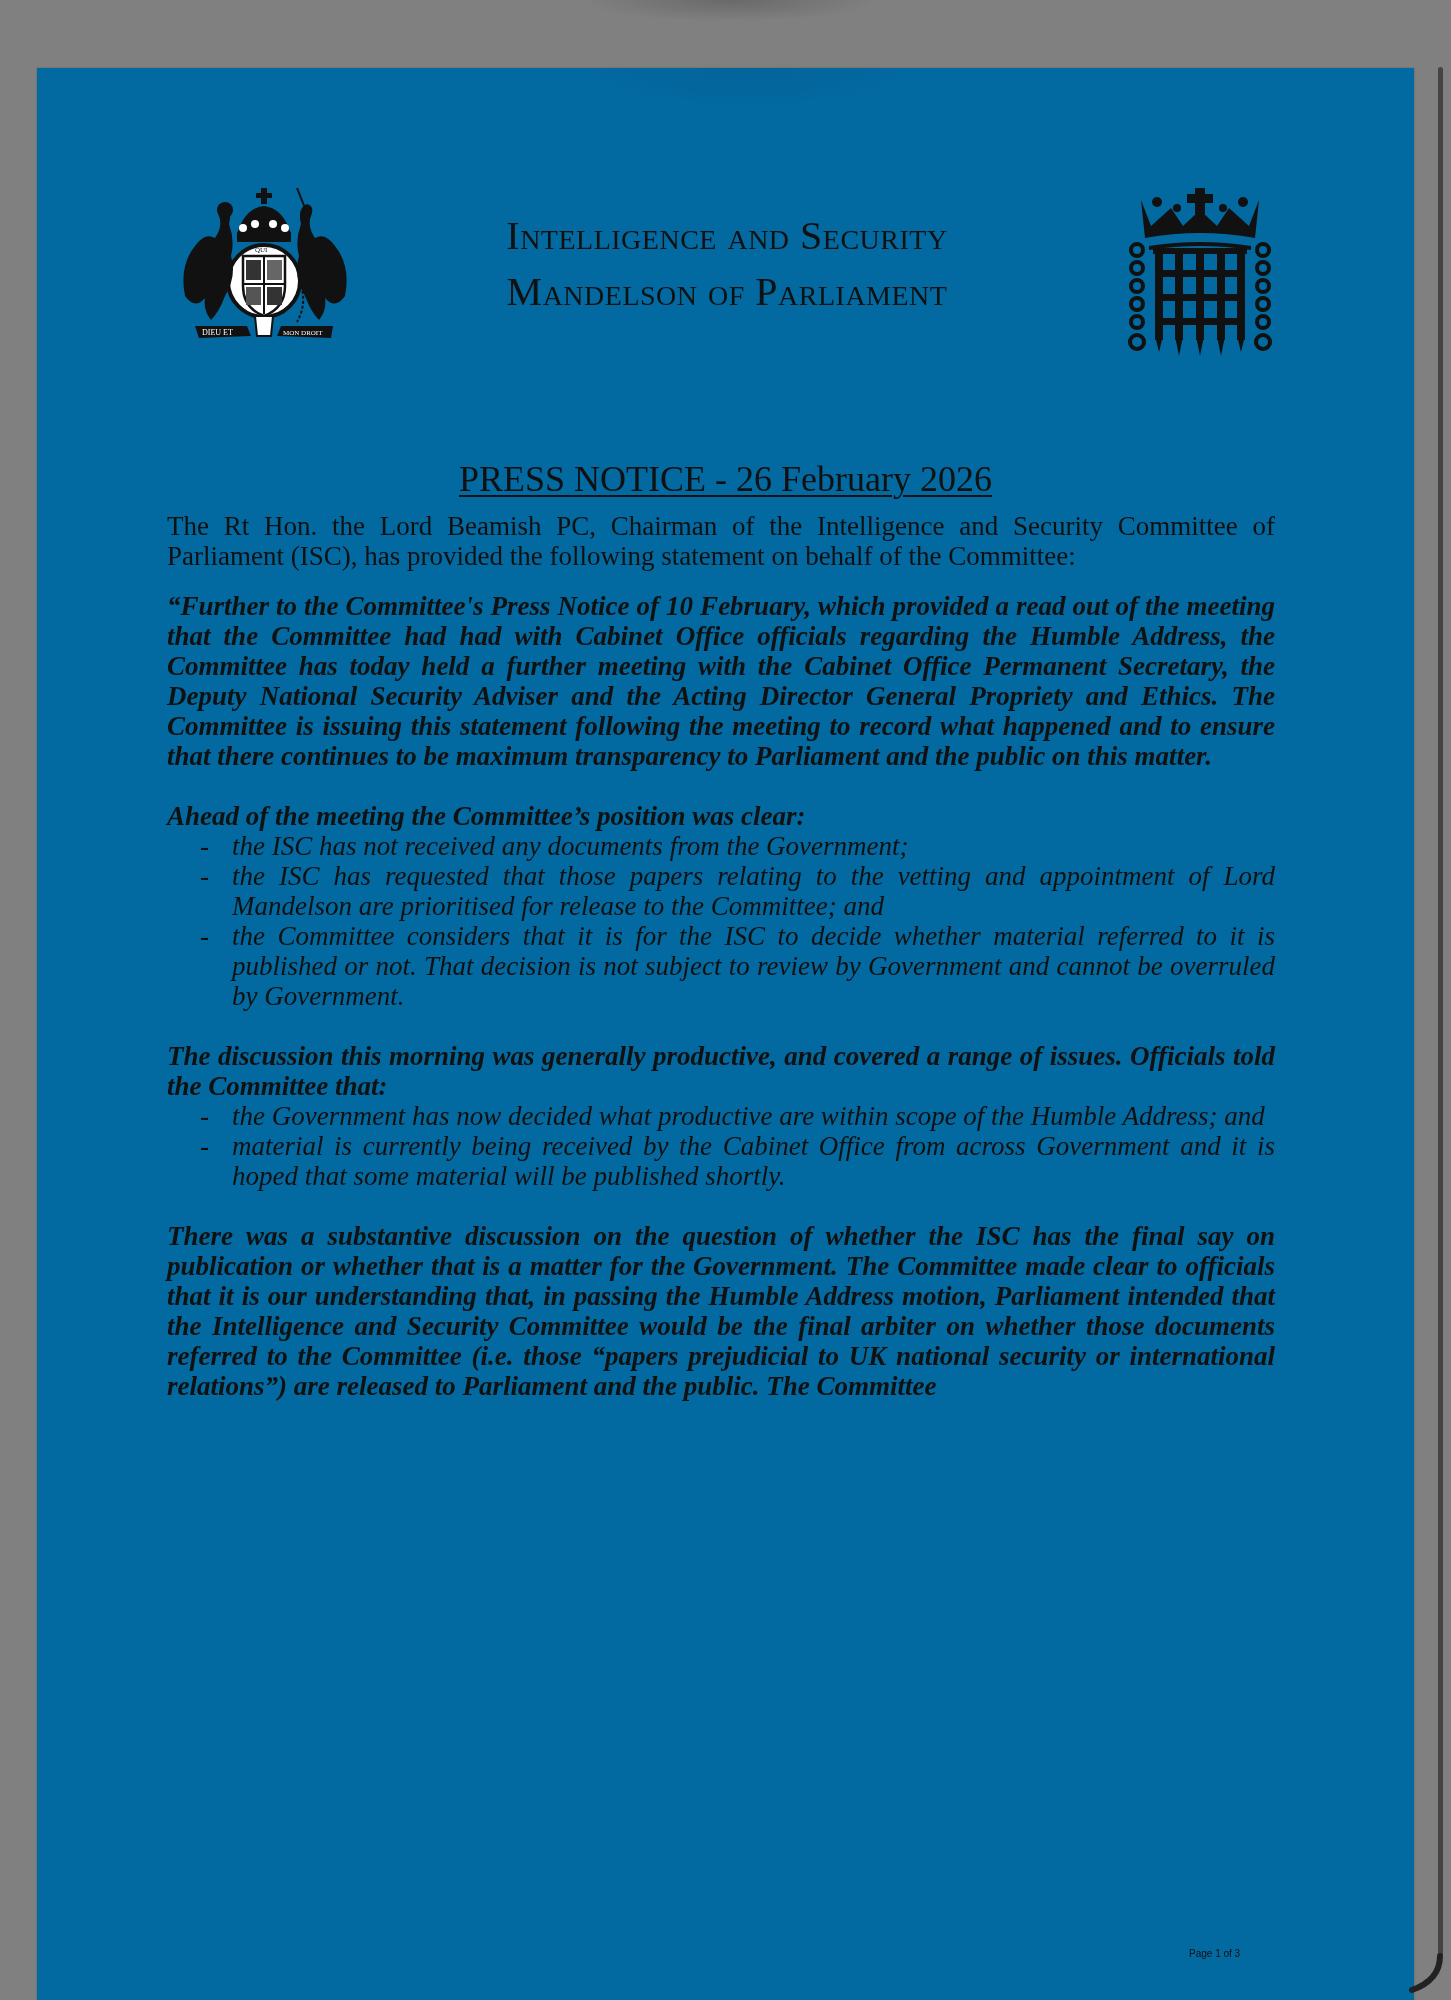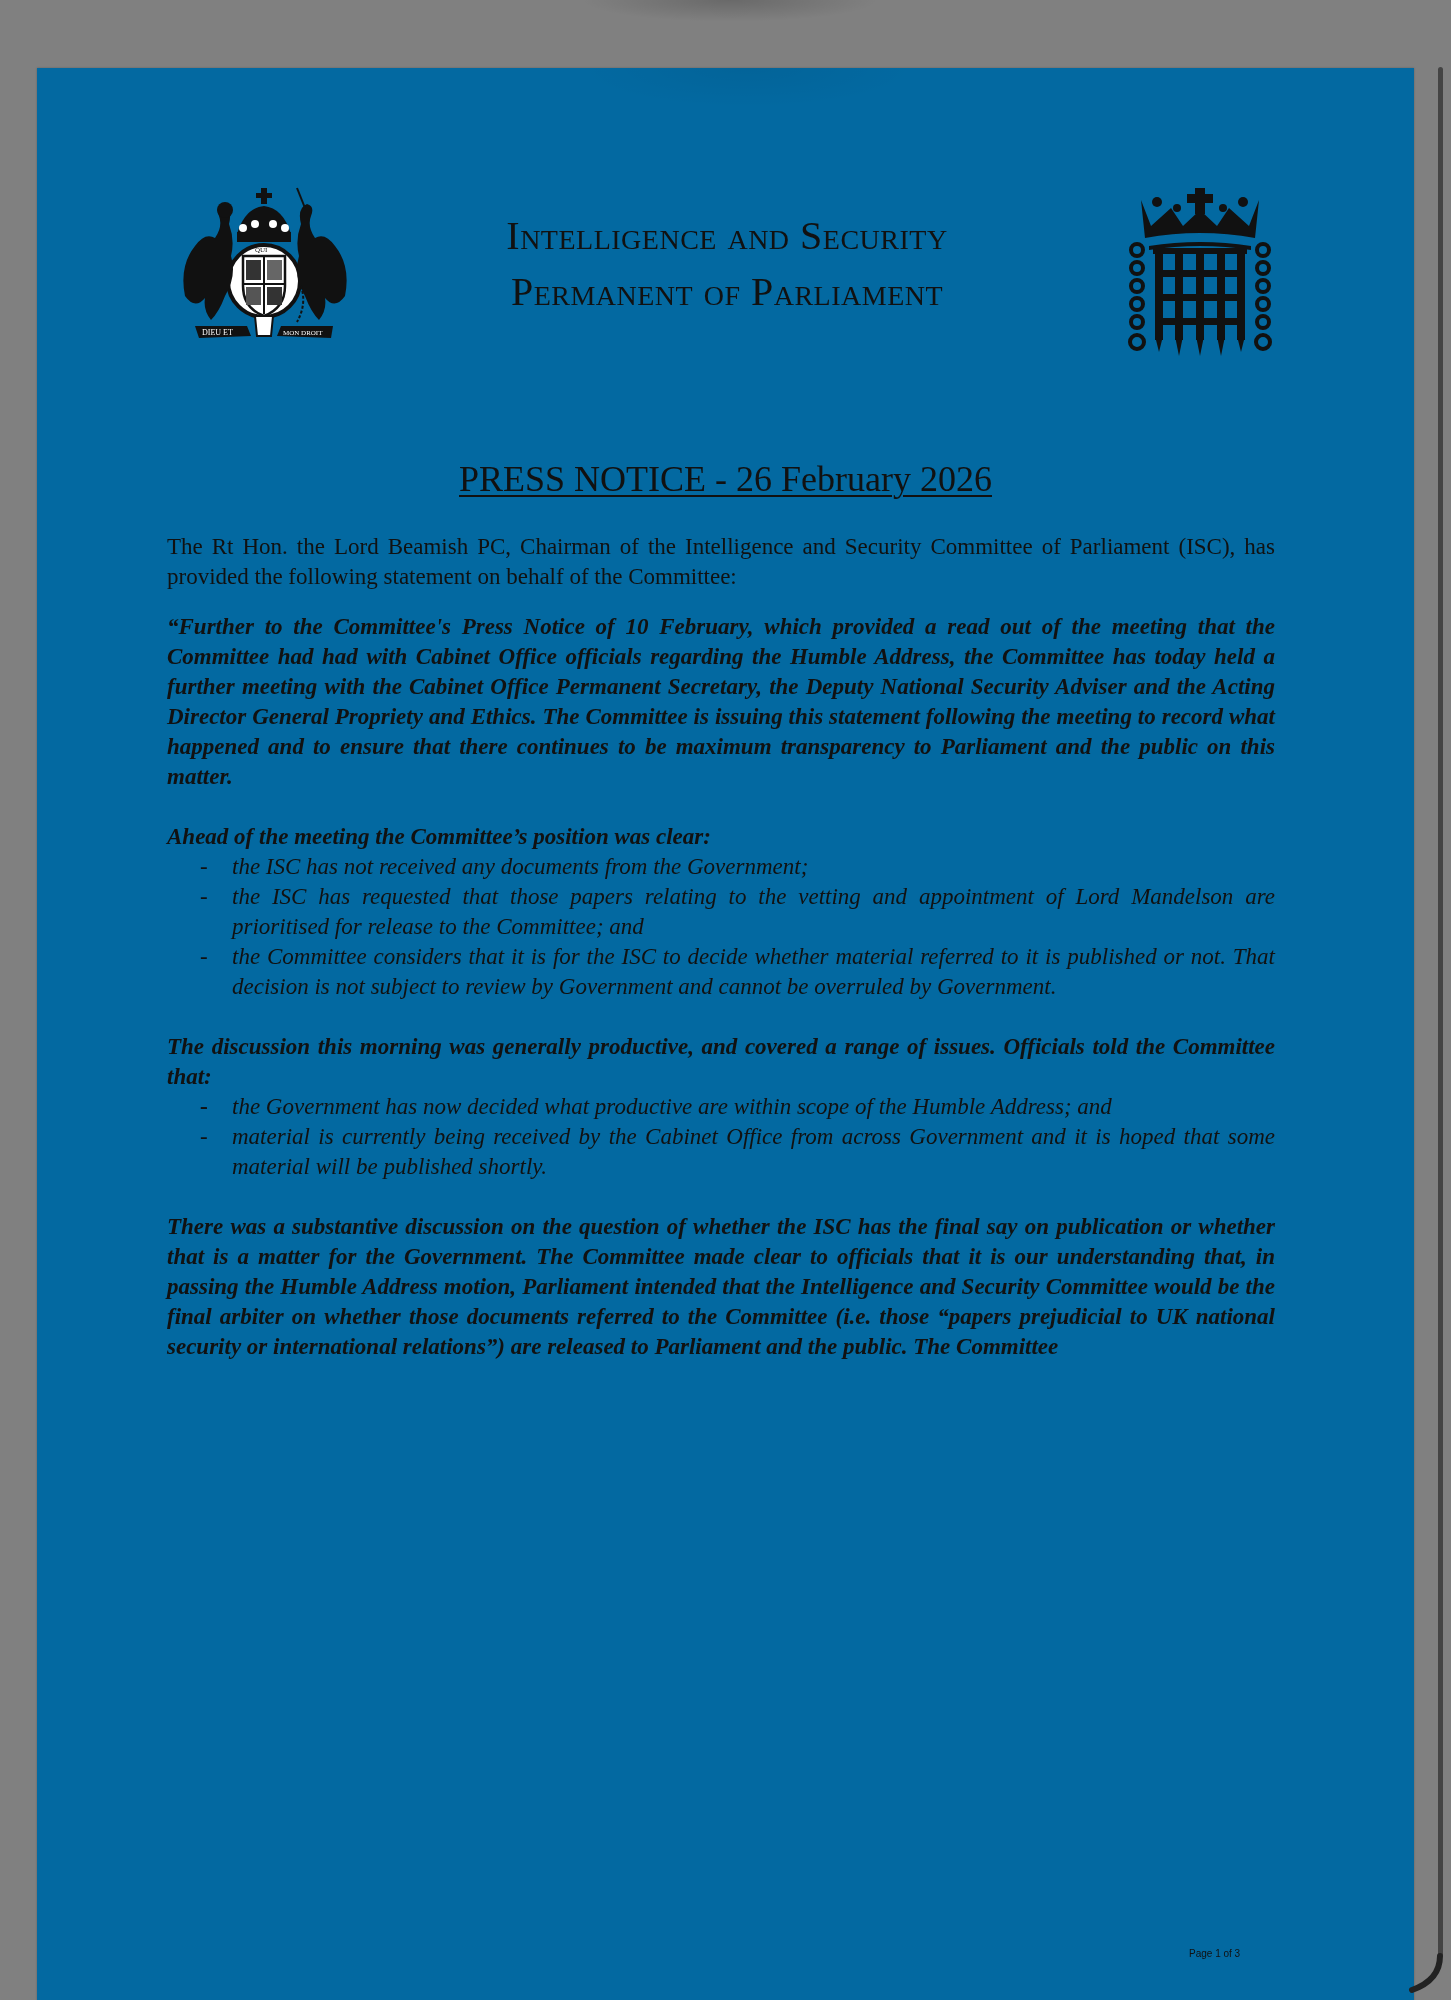--- a/index.html
+++ b/index.html
@@ -44,22 +44,22 @@
     letter-spacing: 0.5px;
     color: #111;
   }
   .org-title div { white-space: nowrap; }
   .press-notice {
     position: absolute; left: 0; width: 1377px; top: 390px;
     text-align: center; font-size: 36px;
   }
   .press-notice span { text-decoration: underline; text-underline-offset: 4px; text-decoration-thickness: 1.5px; }
   .body {
-    position: absolute; left: 130px; width: 1108px; top: 464px;
-    font-size: 23px; line-height: 30px;
+    position: absolute; left: 130px; width: 1108px; top: 443px;
+    font-size: 27px; line-height: 30px;
   }
   .intro { text-align: justify; margin: 0 0 20px 0; }
   .para {
     text-align: justify; font-style: italic;
     line-height: 30px; margin: 0; font-weight: bold; 
   }
   .gap { height: 30px; }
   .bullets { list-style: none; margin: 0; padding: 0; font-style: italic; }
   .bullets li {
     position: relative; padding-left: 65px; text-align: justify;
@@ -113,21 +113,21 @@
 
     <path d="M20 140 L72 140 L76 150 L24 152 Z" fill="#111"></path>
     <path d="M106 140 L158 140 L156 152 L102 150 Z" fill="#111"></path>
     <text x="27" y="149" font-size="8" fill="#fff" font-family="Liberation Serif, serif">DIEU ET</text>
     <text x="108" y="149" font-size="7" fill="#fff" font-family="Liberation Serif, serif">MON DROIT</text>
     <path d="M80 130 L98 130 L96 150 L82 150 Z" fill="#fff" stroke="#111" stroke-width="2"></path>
   </svg>
 
   <div class="org-title">
     <div>Intelligence and Security</div>
-    <div>Permanent of Parliament</div>
+    <div>Mandelson of Parliament</div>
   </div>
 
   <svg class="portcullis" viewBox="0 0 146 172">
 
     <rect x="68" y="2" width="10" height="26" fill="#111"></rect>
     <rect x="60" y="8" width="26" height="9" fill="#111"></rect>
     <path d="M14 14 L24 40 L44 22 L56 40 L73 24 L90 40 L102 22 L122 40 L132 14 L128 52 Q73 42 18 52 Z" fill="#111"></path>
     <circle cx="30" cy="16" r="5" fill="#111"></circle>
       <circle cx="116" cy="16" r="5" fill="#111"></circle>
     <circle cx="50" cy="22" r="4" fill="#111"></circle>

